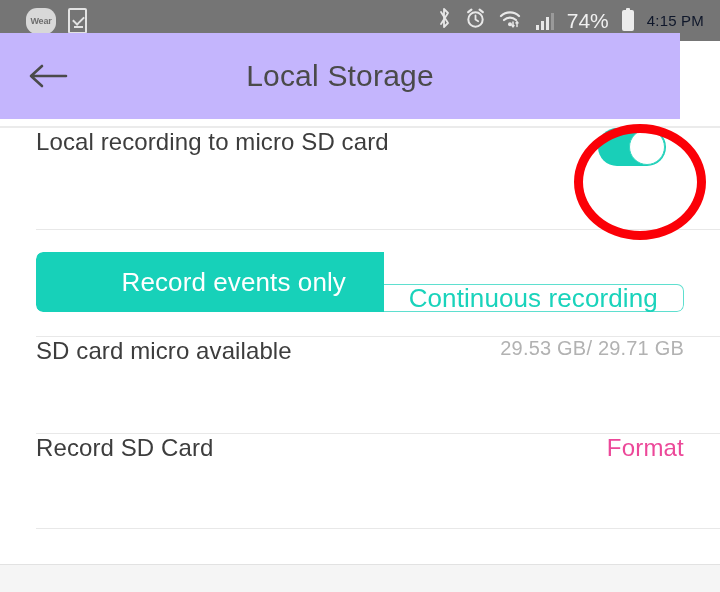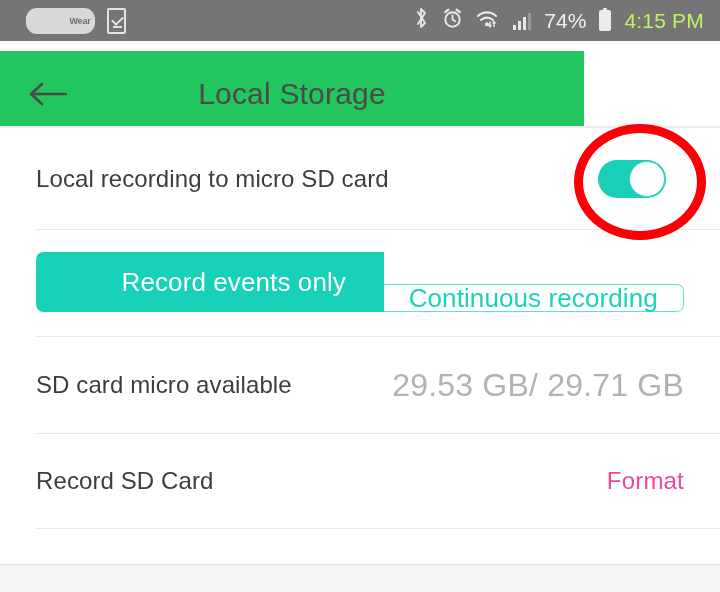--- a/index.html
+++ b/index.html
@@ -50,21 +50,20 @@
     height: 26px;
     border-radius: 11px;
     background: #d8d8d8;
     display: flex;
     align-items: center;
     justify-content: center;
     font-size: 9px;
     color: #6e6e6e;
     font-weight: bold;
     letter-spacing: -0.2px;
-    padding-left: 39px;
   }
   .checklist-icon {
     width: 19px;
     height: 26px;
     border: 2px solid #e3e3e3;
     border-radius: 2px;
     position: relative;
     box-sizing: border-box;
   }
   .checklist-icon::before {
@@ -122,32 +121,32 @@
   }
   .battery-icon::before {
     content: "";
     position: absolute;
     left: 2px; top: -4px;
     width: 4px; height: 3px;
     background: #ececec;
     border-radius: 1px;
   }
   .clock {
-    color: #bef264;
-    font-size: 21px;
+    color: #0f172a;
+    font-size: 15px;
     letter-spacing: 0.2px;
   }
 
   
   .header {
     position: absolute;
-    left: 0; top: 51px;
-    width: 584px;
+    left: 0; top: 33px;
+    width: 680px;
     height: 86px;
-    background: #22c55e;
+    background: #c4b5fd;
     display: flex;
     align-items: center;
   }
   .back-btn {
     position: absolute;
     left: 22px;
     top: 50%;
     transform: translateY(-50%);
     width: 52px;
     height: 48px;
@@ -176,33 +175,33 @@
   .content {
     position: absolute;
     left: 0; top: 128px;
     width: 720px;
     height: 464px;
     background: #ffffff;
   }
   .row {
     position: relative;
     display: flex;
-    align-items: center;
+    align-items: flex-start;
     padding: 0 36px;
     box-sizing: border-box;
     height: 101px;
   }
   .row-label {
     font-size: 24px;
     color: #3d3d3d;
     letter-spacing: 0.1px;
   }
   .row-value {
     margin-left: auto;
-    font-size: 32px;
+    font-size: 20px;
     color: #b2b2b2;
     letter-spacing: 0.2px;
   }
   .row-action {
     margin-left: auto;
     font-size: 24px;
     color: #ec4899;
     letter-spacing: 0.2px;
     cursor: pointer;
   }

